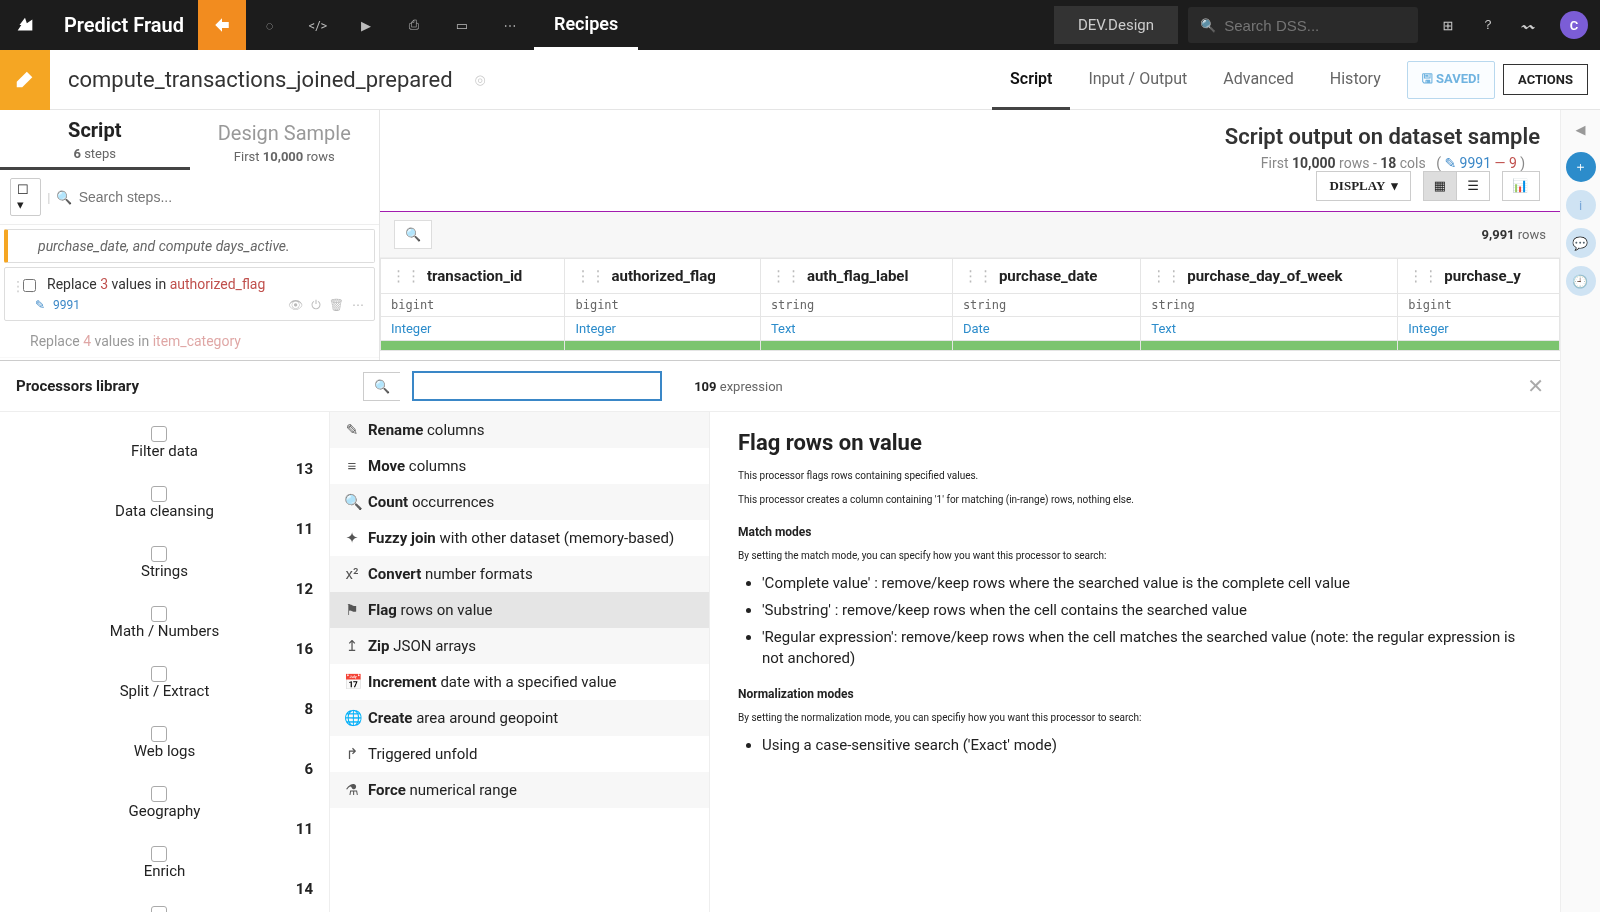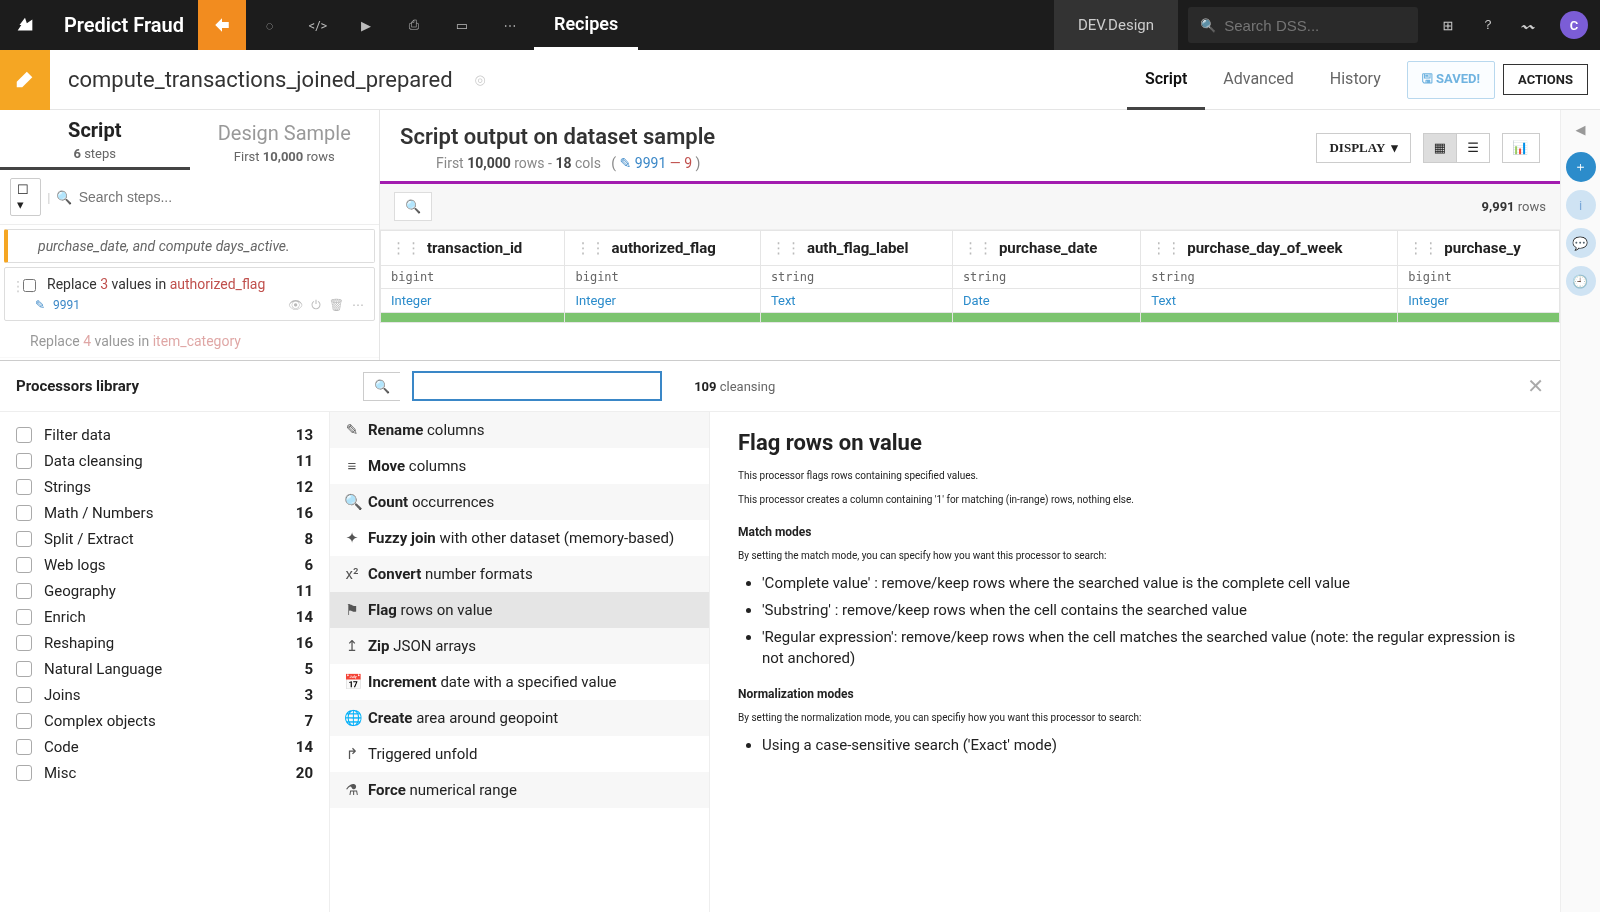--- a/index.html
+++ b/index.html
@@ -7,21 +7,21 @@
 
 
 .topnav { height: 50px; background: #1c1c1c; display: flex; align-items: center; color: #fff; }
 .topnav .logo { width: 50px; display:flex; align-items:center; justify-content:center; }
 .topnav .project { font-size: 20px; font-weight: 600; padding: 0 14px; }
 .topnav .orange-sq { width: 48px; height: 50px; background: #f28c1f; display:flex; align-items:center; justify-content:center; }
 .topnav .iconbtn { width: 48px; height:50px; display:flex; align-items:center; justify-content:center; color:#bbb; cursor:pointer; }
 .topnav .section-label { font-size: 18px; font-weight:600; padding: 0 20px; height:50px; display:flex; align-items:center; border-bottom: 3px solid transparent; }
 .topnav .section-label.active { border-bottom-color: #fff; }
 .topnav .spacer { flex:1; }
-.topnav .devdesign { background:#333; height:50px; padding: 0 24px; display:flex; align-items:center; color:#ccc; font-size:15px; }
+.topnav .devdesign { background:#333; height:38px; padding: 0 24px; display:flex; align-items:center; color:#ccc; font-size:15px; }
 .topnav .search { background:#2a2a2a; height:36px; margin: 0 10px; border-radius:3px; display:flex; align-items:center; padding:0 12px; width: 230px; color:#888;}
 .topnav .search input { background:transparent; border:none; color:#ccc; font-size:15px; outline:none; width:100%; }
 .topnav .righticon { width:40px; display:flex; align-items:center; justify-content:center; cursor:pointer; color:#ccc; }
 .topnav .avatar { width:28px; height:28px; border-radius:50%; background:#7b5dd6; display:flex; align-items:center; justify-content:center; font-weight:600; margin:0 12px; }
 
 
 .recipehdr { height: 60px; display:flex; align-items:center; border-bottom:1px solid #e5e5e5; }
 .recipehdr .brush { width:50px; height:60px; background:#f5a623; display:flex; align-items:center; justify-content:center; }
 .recipehdr .rname { font-size: 22px; color:#333; padding: 0 18px; }
 .recipehdr .ospot { color:#ccc; margin-left:4px; }
@@ -61,21 +61,21 @@
 .step .grip { position:absolute; left:6px; top:10px; color:#ccc; }
 .step.highlight { border-left:4px solid #f5a623; background:#fff; border:1px solid #ddd; border-left:4px solid #f5a623; margin:4px; border-radius:2px; }
 .step .stepline { color:#333; }
 .step .stepline .kw { color:#333; }
 .step .stepline .num { color:#c0504d; }
 .step .stepline .col { color:#c0504d; }
 .step .statsrow { margin-top:6px; display:flex; align-items:center; gap:8px; color:#3a87c7; font-size:12px; }
 .step .statsrow .icons { margin-left:auto; color:#bbb; display:flex; gap:8px; }
 
 
-.outhdr { padding: 14px 20px 10px 20px; border-bottom:3px solid #a21caf; display:flex; align-items:center; }
+.outhdr { padding: 14px 20px 10px 20px; border-bottom:1px solid #a21caf; display:flex; align-items:flex-end;flex-direction:column; }
 .outhdr .left { }
 .outhdr h2 { font-size:22px; font-weight:600; color:#333; }
 .outhdr .subline { color:#888; margin-top:6px; font-size:14px;margin-left:36px; }
 .outhdr .subline b { color:#444; }
 .outhdr .subline .blue { color:#3a87c7; }
 .outhdr .subline .red { color:#c0504d; }
 .outhdr .right { margin-left:auto; display:flex; align-items:center; gap:12px;font-family:Liberation Serif, serif; }
 .outhdr .display { border:1px solid #ccc; padding:6px 12px; font-weight:700; display:flex; align-items:center; gap:6px; }
 .outhdr .viewgrp { border:1px solid #ccc; display:flex; }
 .outhdr .viewgrp .vb { padding:6px 10px; border-right:1px solid #ccc; }
@@ -101,21 +101,21 @@
 .proclib .phdr { display:flex; align-items:center; padding:10px 16px; border-bottom:1px solid #eee; gap:12px; }
 .proclib .phdr .ptitle { font-weight:700; font-size:15px; }
 .proclib .phdr .psrchico { border:1px solid #ccc; border-right:none; padding:6px 10px; color:#888; }
 .proclib .phdr input { border:2px solid #3a87c7; height:30px; width:250px; padding:0 8px; outline:none; }
 .proclib .phdr .pcount { margin-left:20px; color:#666; }
 .proclib .phdr .pcount b { color:#222; }
 .proclib .phdr .close { margin-left:auto; color:#aaa; font-size:20px; cursor:pointer; }
 
 .proclib .pbody { flex:1; display:flex; overflow:hidden; }
 .catlist { width:330px; border-right:1px solid #eee; overflow-y:auto; padding:10px 16px; }
-.catlist .catrow { display:flex; align-items:center; padding:4px 0; font-size:15px; }
+.catlist .catrow { display:flex; align-items:center; padding:4px 0; font-size:15px;flex-direction:column; }
 .catlist .catrow .ck { width:16px; height:16px; border:1px solid #aaa; border-radius:3px; margin-right:12px; }
 .catlist .catrow .cnt { margin-left:auto; font-weight:700; }
 
 .proclistcol { width:380px; border-right:1px solid #eee; overflow-y:auto; }
 .proclistcol .prow { padding:9px 14px; font-size:15px; cursor:pointer; display:flex; align-items:center; gap:8px; }
 .proclistcol .prow:nth-child(odd) { background:#f7f7f7; }
 .proclistcol .prow.selected { background:#e5e5e5; }
 .proclistcol .prow b { font-weight:700; }
 .proclistcol .prow .picon { width:16px; text-align:center; color:#555; }
 
@@ -163,20 +163,21 @@
 <div class="recipehdr">
   <div class="brush">
     <svg width="22" height="22" viewBox="0 0 24 24" fill="#fff">
         <path d="M14 3 L20 9 L9 20 L3 20 L3 14 Z"></path>
       </svg>
   </div>
   <div class="rname">compute_transactions_joined_prepared</div>
   <div class="ospot">◎</div>
   <div class="tabs">
     <div class="tab active">Script</div>
+    <div class="tab">Input / Output</div>
     <div class="tab">Advanced</div>
     <div class="tab">History</div>
   </div>
   <div class="saved">
     <span>🖫 </span><span>SAVED!</span>
   </div>
   <div class="actions">ACTIONS</div>
 </div>
 
 <div class="rightrail">
@@ -297,21 +298,21 @@
     </div>
   </div>
 </div>
 
 <div class="proclib">
   <div class="phdr">
     <div class="ptitle">Processors library</div>
     <div style="flex:0 0 200px"></div>
     <div class="psrchico">🔍</div>
     <input style="">
-    <div class="pcount"><b>109</b><span> cleansing</span></div>
+    <div class="pcount"><b>109</b><span> expression</span></div>
     <div class="close">✕</div>
   </div>
   <div class="pbody">
     <div class="catlist" id="catlist">
         <div class="catrow">
           <span class="ck"></span>
           <span>Filter data</span>
           <span class="cnt">13</span>
         </div>
         <div class="catrow">

